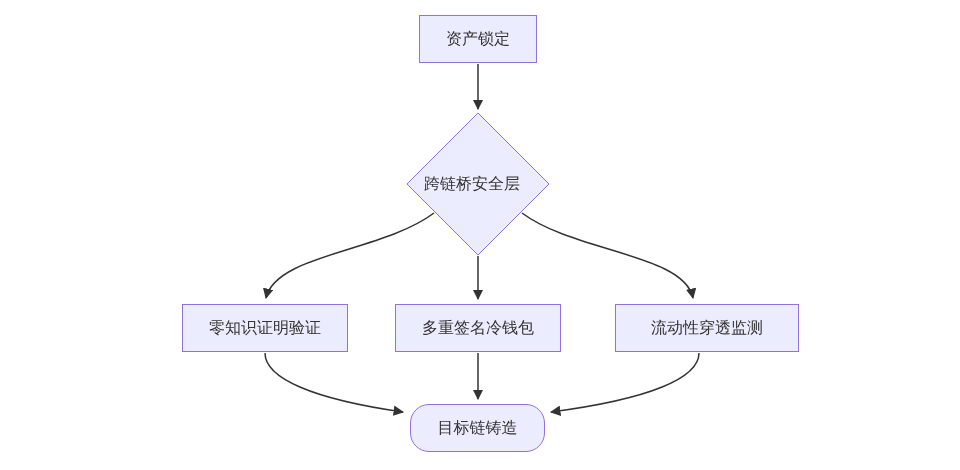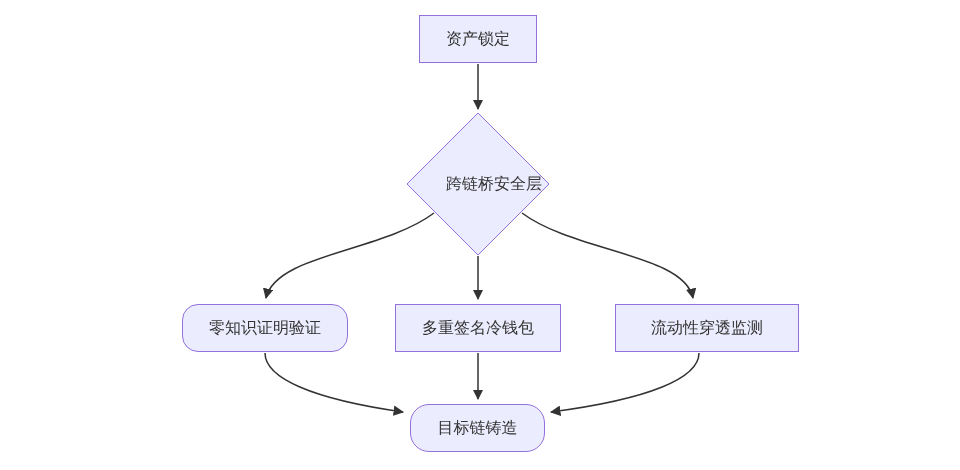--- a/index.html
+++ b/index.html
@@ -83,25 +83,25 @@
 
     <path class="edge" d="M 478 353 L 478 399" marker-end="url(#arrow)"></path>
 
     <path class="edge" d="M 699 353 C 699 378, 650 399, 551 412" marker-end="url(#arrow)"></path>
   </svg>
 
   <div class="node" style="left:419px; top:15px; width:118px; height:48px;">
     <span>资产锁定</span>
   </div>
 
-  <div class="diamond-label" style="left:382px; top:172px; width:160px; height:24px;justify-content:flex-end;">
+  <div class="diamond-label" style="left:392px; top:172px; width:160px; height:24px;">
     <span>跨链桥安全层</span>
   </div>
 
-  <div class="node" style="left:182px; top:304px; width:166px; height:48px;border-radius:16px;">
+  <div class="node" style="left:182px; top:304px; width:166px; height:48px;">
     <span>零知识证明验证</span>
   </div>
 
   <div class="node" style="left:395px; top:304px; width:166px; height:48px;">
     <span>多重签名冷钱包</span>
   </div>
 
   <div class="node" style="left:607px; top:304px; width:184px; height:48px;margin-left:8px;">
     <span>流动性穿透监测</span>
   </div>

